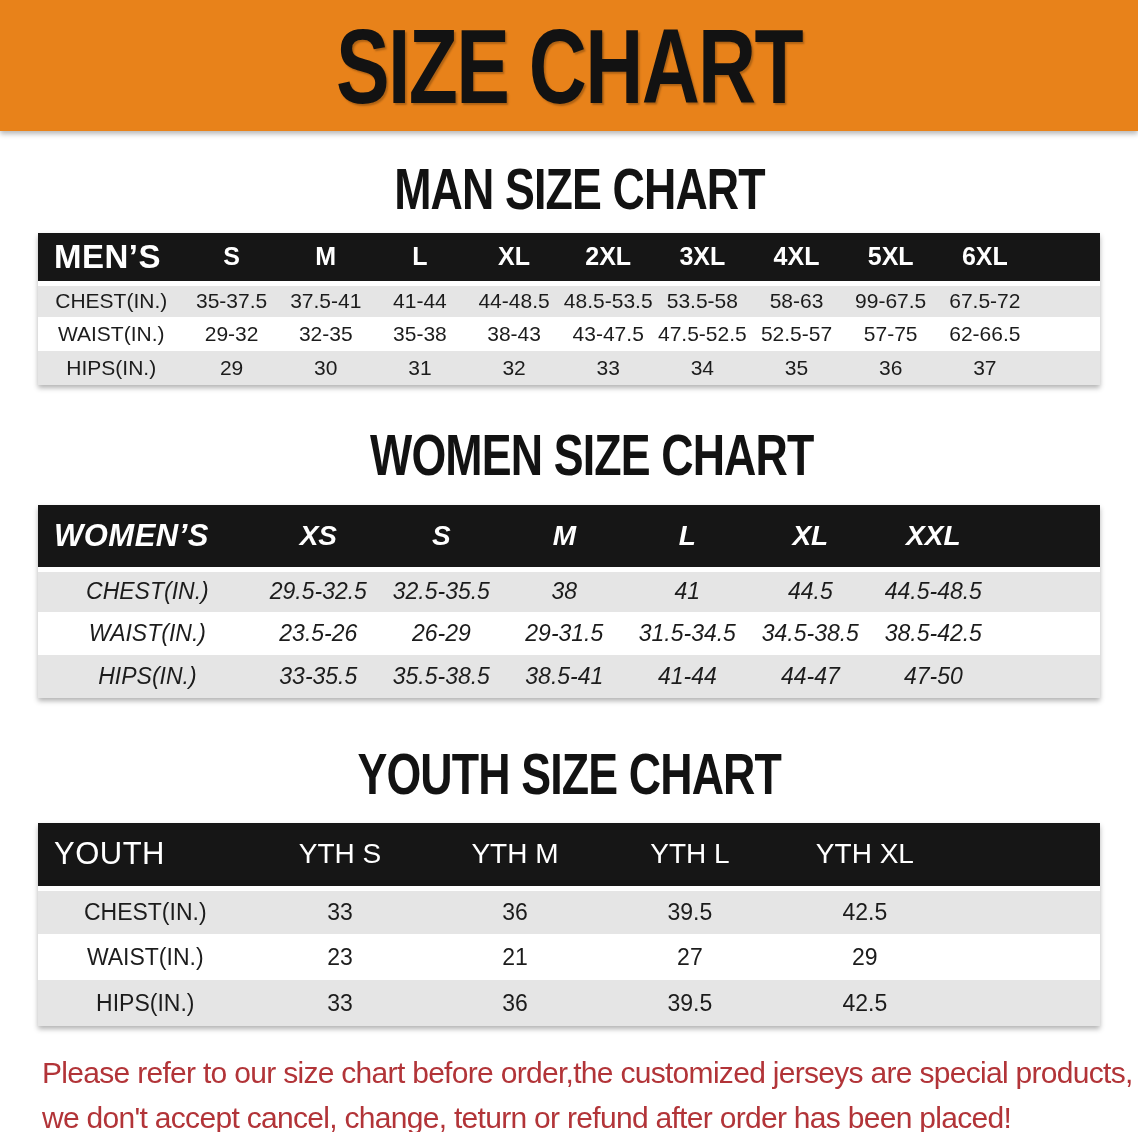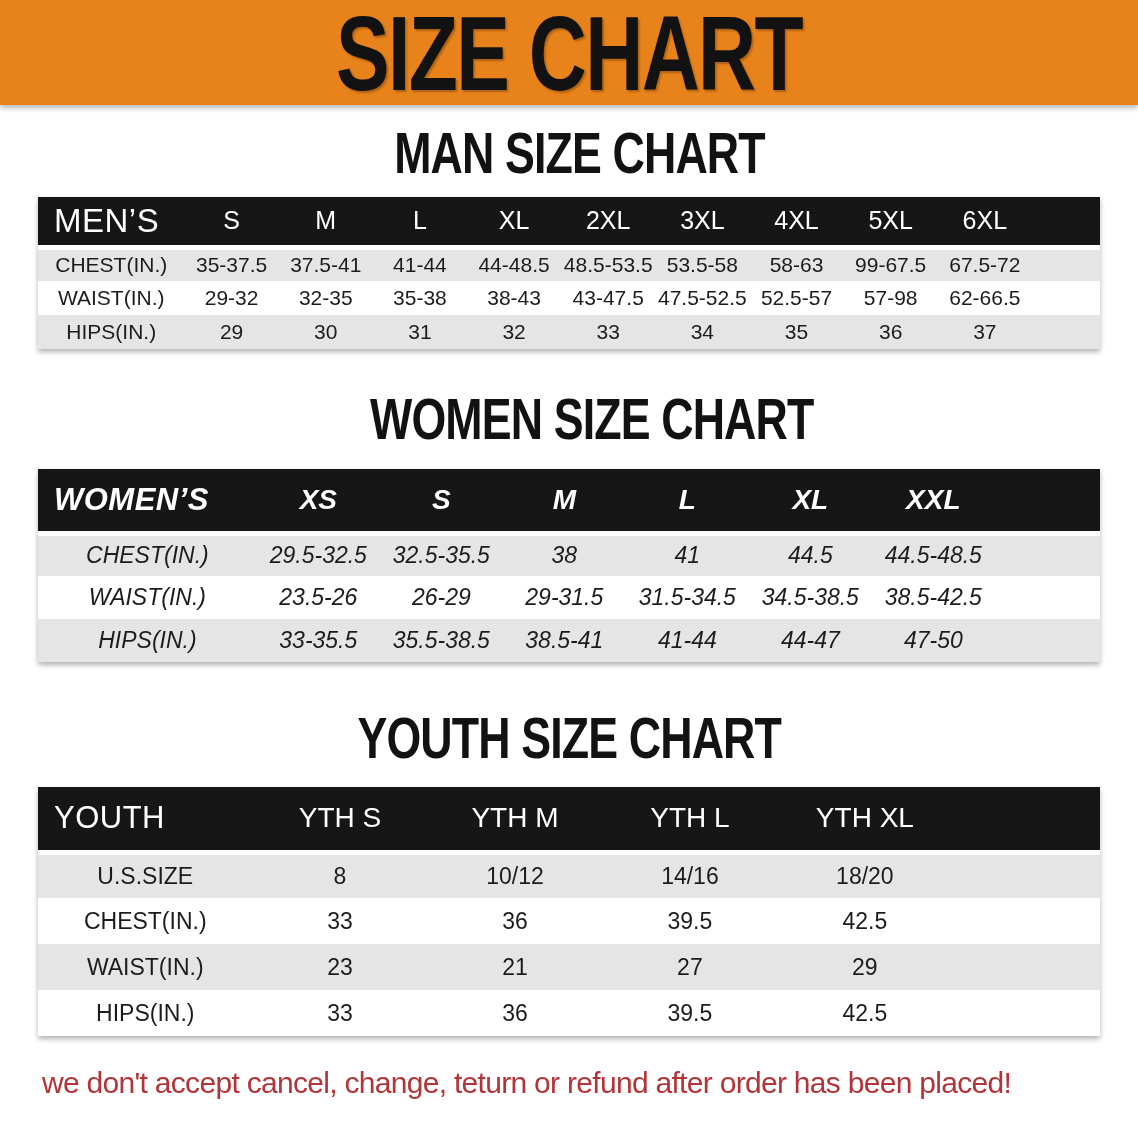--- a/index.html
+++ b/index.html
@@ -4,21 +4,21 @@
 <style>
   * { box-sizing: border-box; margin: 0; padding: 0; }
   html, body {
     width: 1138px; height: 1132px;
     background: #ffffff;
     font-family: "Liberation Sans", sans-serif;
     overflow: hidden;
   }
   
   .banner {
-    width: 1138px; height: 105px;
+    width: 1138px; height: 131px;
     background: var(--banner-bg, #E8821A);
     display: flex; align-items: center; justify-content: center;
     box-shadow: 0 3px 5px rgba(0,0,0,0.28);
   }
   .banner .condensed-xl {
     display: inline-block;
     font-weight: bold;
     font-size: 98px;
     line-height: 1;
     color: var(--heading-text, #121212);
@@ -36,21 +36,21 @@
   .sec-heading .condensed {
     display: inline-block;
     font-weight: bold;
     font-size: 52px;
     color: var(--heading-text, #121212);
     letter-spacing: -1px;
     transform: scale(0.86, 1.1);
     transform-origin: center;
     white-space: nowrap;
   }
-  #heading-men   { margin-top: 22px; padding-left: 21px; }
+  #heading-men   { margin-top: 32px; padding-left: 21px; }
   #heading-women { margin-top: 44px; padding-left: 45px; }
   #heading-youth { margin-top: 50px; }
   
   table.size-table {
     width: 1062px;
     margin-left: 38px;
     border-collapse: collapse;
     table-layout: fixed;
     box-shadow: 0 3px 5px rgba(0,0,0,0.30);
   }
@@ -74,21 +74,21 @@
     color: var(--table-text, #1C1C1C);
     white-space: nowrap;
   }
   .size-table tbody tr:nth-child(odd) td { background: var(--row-alt, #E5E5E5); }
   .size-table tbody tr:nth-child(even) td { background: #ffffff; }
 
   
   .t0 col.label { width: 13.8%; }
   .t0 col.size  { width: 8.87%; }
   .t0 col.tail  { width: 6.4%;  }
-  .t0 thead th  { height: 50px; font-size: 25px; font-weight: normal; margin-top: 48px; }
+  .t0 thead th  { height: 50px; font-size: 25px; font-weight: bold; margin-top: 48px; }
   .t0 thead th.corner { font-size: 33px; letter-spacing: 0.5px; }
   .t0 tbody tr  { height: 34px; }
   .t0 tbody td  { font-size: 21px; }
 
   
   .t1 col.label { width: 20.6%; }
   .t1 col.size  { width: 11.58%; }
   .t1 col.tail  { width: 9.9%;  }
   .t1 thead th  { height: 64px; font-size: 28px; font-weight: bold; }
   .t1 thead th.corner { font-size: 31px; letter-spacing: 0.5px; }
@@ -172,21 +172,21 @@
         </tr>
         <tr>
           <td class="label">WAIST(IN.)</td>
           <td class="val">29-32</td>
           <td class="val">32-35</td>
           <td class="val">35-38</td>
           <td class="val">38-43</td>
           <td class="val">43-47.5</td>
           <td class="val">47.5-52.5</td>
           <td class="val">52.5-57</td>
-          <td class="val">57-98</td>
+          <td class="val">57-75</td>
           <td class="val">62-66.5</td>
           <td class="tail"></td>
         </tr>
         <tr>
           <td class="label">HIPS(IN.)</td>
           <td class="val">29</td>
           <td class="val">30</td>
           <td class="val">31</td>
           <td class="val">32</td>
           <td class="val">33</td>
@@ -280,28 +280,20 @@
           <th class="corner">YOUTH</th>
           <th class="size">YTH S</th>
           <th class="size">YTH M</th>
           <th class="size">YTH L</th>
           <th class="size">YTH XL</th>
           <th class="tail"></th>
         </tr>
       </thead>
     <tbody>
         <tr>
-          <td class="label">U.S.SIZE</td>
-          <td class="val">8</td>
-          <td class="val">10/12</td>
-          <td class="val">14/16</td>
-          <td class="val">18/20</td>
-          <td class="tail"></td>
-        </tr>
-        <tr>
           <td class="label">CHEST(IN.)</td>
           <td class="val">33</td>
           <td class="val">36</td>
           <td class="val">39.5</td>
           <td class="val">42.5</td>
           <td class="tail"></td>
         </tr>
         <tr>
           <td class="label">WAIST(IN.)</td>
           <td class="val">23</td>
@@ -316,14 +308,15 @@
           <td class="val">36</td>
           <td class="val">39.5</td>
           <td class="val">42.5</td>
           <td class="tail"></td>
         </tr>
       </tbody>
   </table>
 </section>
 
 <footer class="disclaimer">
+  <div>Please refer to our size chart before order,the customized jerseys are special products,</div>
   <div>we don't accept cancel, change, teturn or refund after order has been placed!</div>
 </footer>
 
 </body></html>

